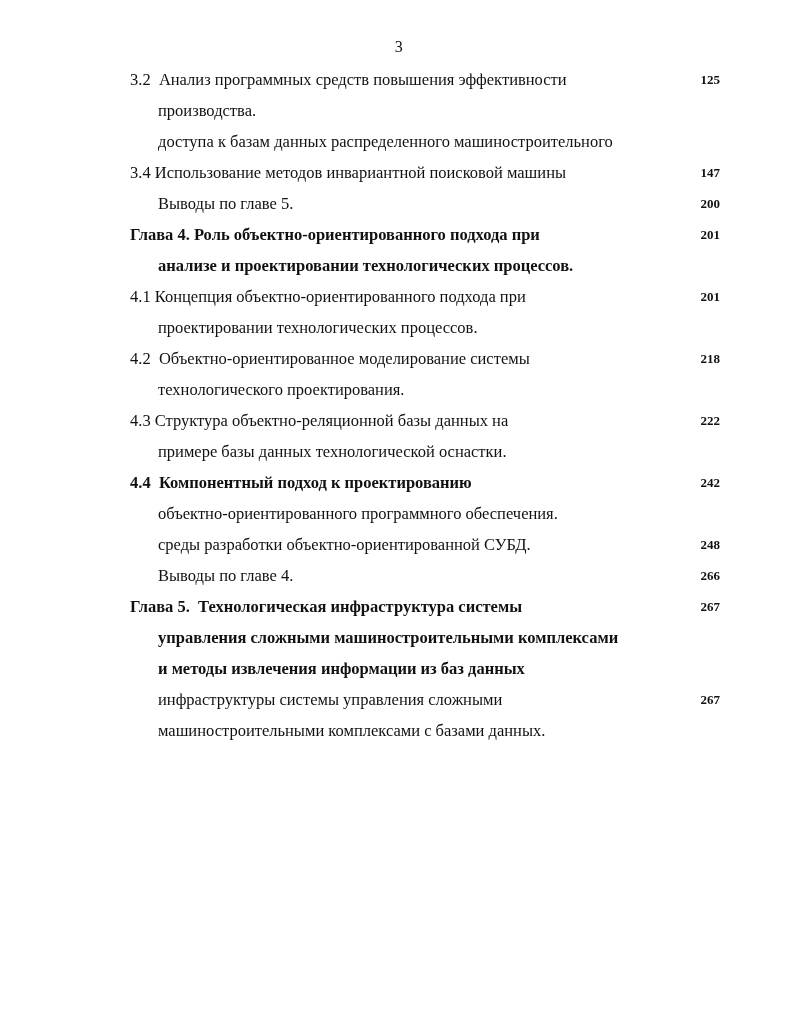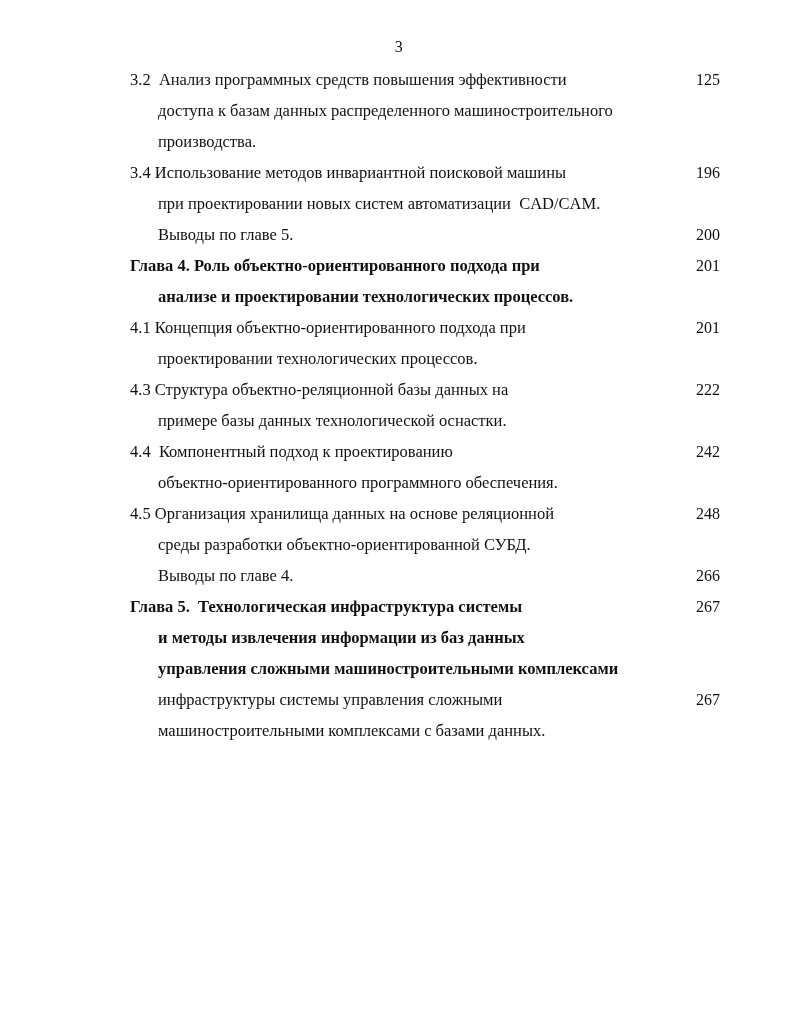--- a/index.html
+++ b/index.html
@@ -50,50 +50,49 @@
     line-height: 31px;
     white-space: pre;
   }
   .line.indent {
     padding-left: 28px;
   }
   .page-ref {
     flex: 0 0 auto;
     width: 54px;
     text-align: right;
-    font-size: 16px;
+    font-size: 13px;
     line-height: 31px;
-    font-weight: normal;
+    font-weight: bold;
   }
   .bold-head .line {
     font-weight: bold;
   }
 </style>
 </head>
 <body>
 
 <div class="page">
 
   <div class="page-number">3</div>
 
   <div class="toc">
       <div class="entry">
         <div class="entry-lines">
           <div class="line">3.2  Анализ программных средств повышения эффективности</div>
+          <div class="line indent">производства.</div>
           <div class="line indent">доступа к базам данных распределенного машиностроительного</div>
-          <div class="line indent">производства.</div>
         </div>
         <div class="page-ref">125</div>
       </div>
       <div class="entry">
         <div class="entry-lines">
           <div class="line">3.4 Использование методов инвариантной поисковой машины</div>
-          <div class="line indent">при проектировании новых систем автоматизации  CAD/CAM.</div>
         </div>
-        <div class="page-ref">196</div>
+        <div class="page-ref">147</div>
       </div>
       <div class="entry">
         <div class="entry-lines">
           <div class="line indent">Выводы по главе 5.</div>
         </div>
         <div class="page-ref">200</div>
       </div>
       <div class="entry bold-head">
         <div class="entry-lines">
           <div class="line">Глава 4. Роль объектно-ориентированного подхода при</div>
@@ -103,50 +102,56 @@
       </div>
       <div class="entry">
         <div class="entry-lines">
           <div class="line">4.1 Концепция объектно-ориентированного подхода при</div>
           <div class="line indent">проектировании технологических процессов.</div>
         </div>
         <div class="page-ref">201</div>
       </div>
       <div class="entry">
         <div class="entry-lines">
+          <div class="line">4.2  Объектно-ориентированное моделирование системы</div>
+          <div class="line indent">технологического проектирования.</div>
+        </div>
+        <div class="page-ref">218</div>
+      </div>
+      <div class="entry">
+        <div class="entry-lines">
           <div class="line">4.3 Структура объектно-реляционной базы данных на</div>
           <div class="line indent">примере базы данных технологической оснастки.</div>
         </div>
         <div class="page-ref">222</div>
       </div>
       <div class="entry">
         <div class="entry-lines">
-          <div class="line" style="font-weight: normal;">4.4  Компонентный подход к проектированию</div>
+          <div class="line" style="font-weight: bold;">4.4  Компонентный подход к проектированию</div>
           <div class="line indent">объектно-ориентированного программного обеспечения.</div>
         </div>
         <div class="page-ref">242</div>
       </div>
       <div class="entry">
         <div class="entry-lines">
-          <div class="line">4.5 Организация хранилища данных на основе реляционной</div>
           <div class="line indent">среды разработки объектно-ориентированной СУБД.</div>
         </div>
         <div class="page-ref">248</div>
       </div>
       <div class="entry">
         <div class="entry-lines">
           <div class="line indent">Выводы по главе 4.</div>
         </div>
         <div class="page-ref">266</div>
       </div>
       <div class="entry bold-head">
         <div class="entry-lines">
           <div class="line">Глава 5.  Технологическая инфраструктура системы</div>
+          <div class="line indent">управления сложными машиностроительными комплексами</div>
           <div class="line indent">и методы извлечения информации из баз данных</div>
-          <div class="line indent">управления сложными машиностроительными комплексами</div>
         </div>
         <div class="page-ref">267</div>
       </div>
       <div class="entry">
         <div class="entry-lines">
           <div class="line indent">инфраструктуры системы управления сложными</div>
           <div class="line indent">машиностроительными комплексами с базами данных.</div>
         </div>
         <div class="page-ref">267</div>
       </div>

